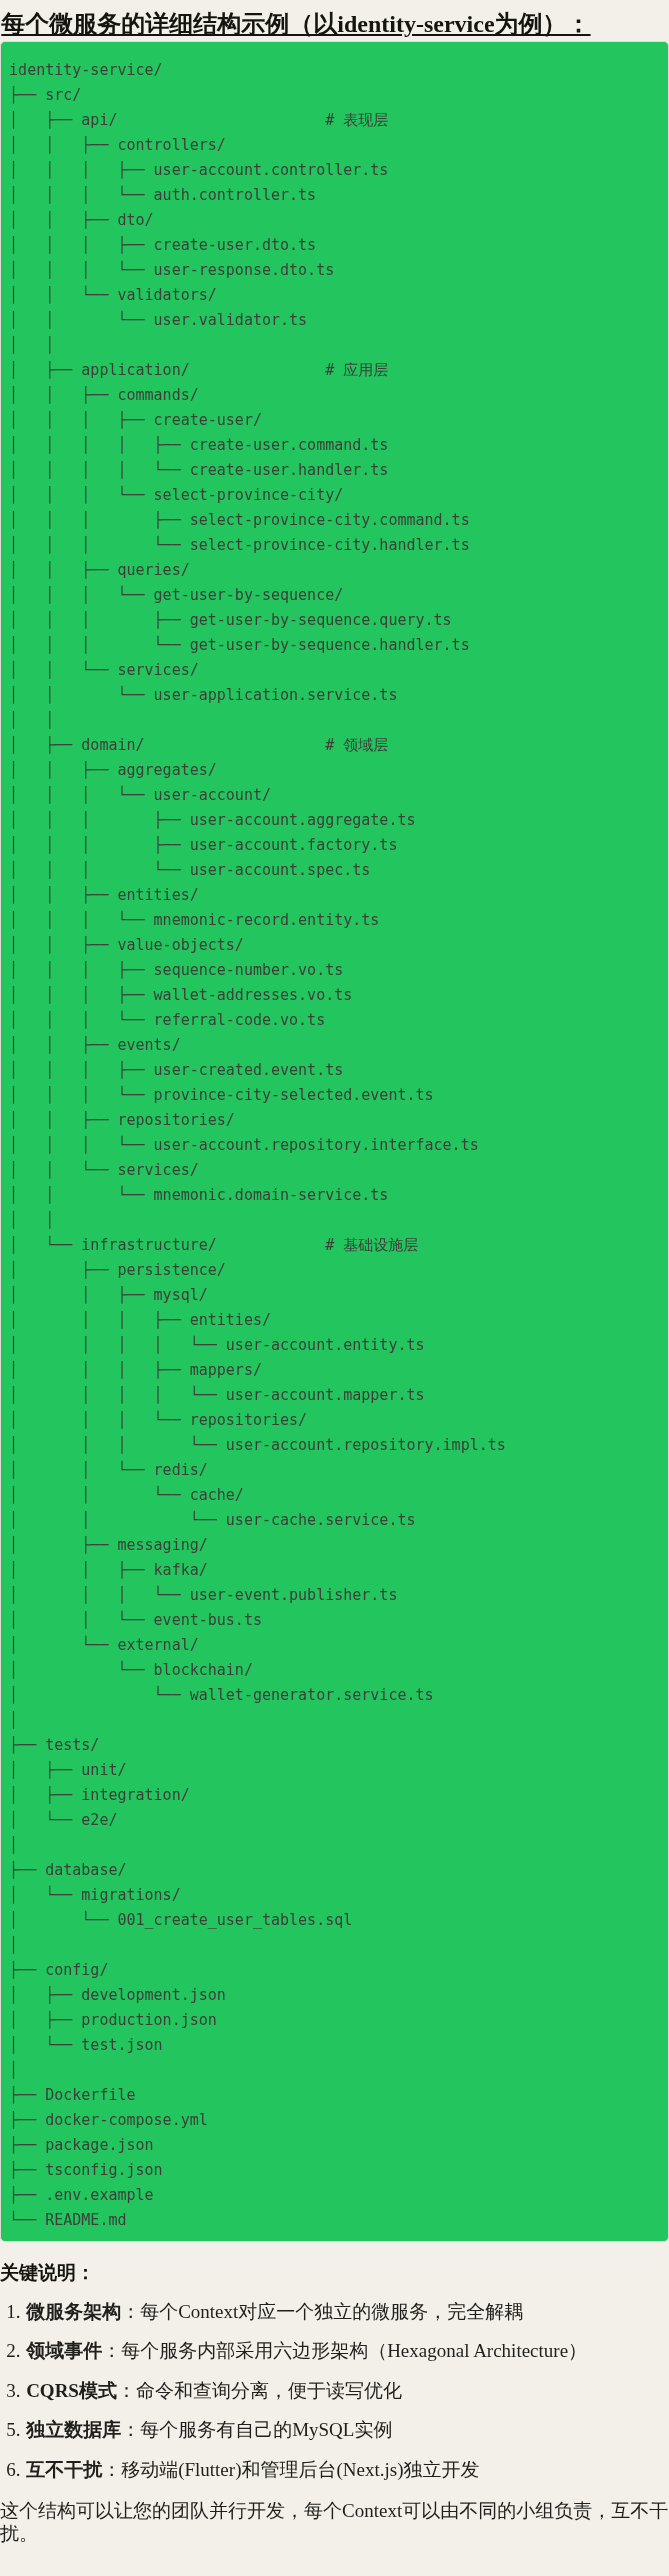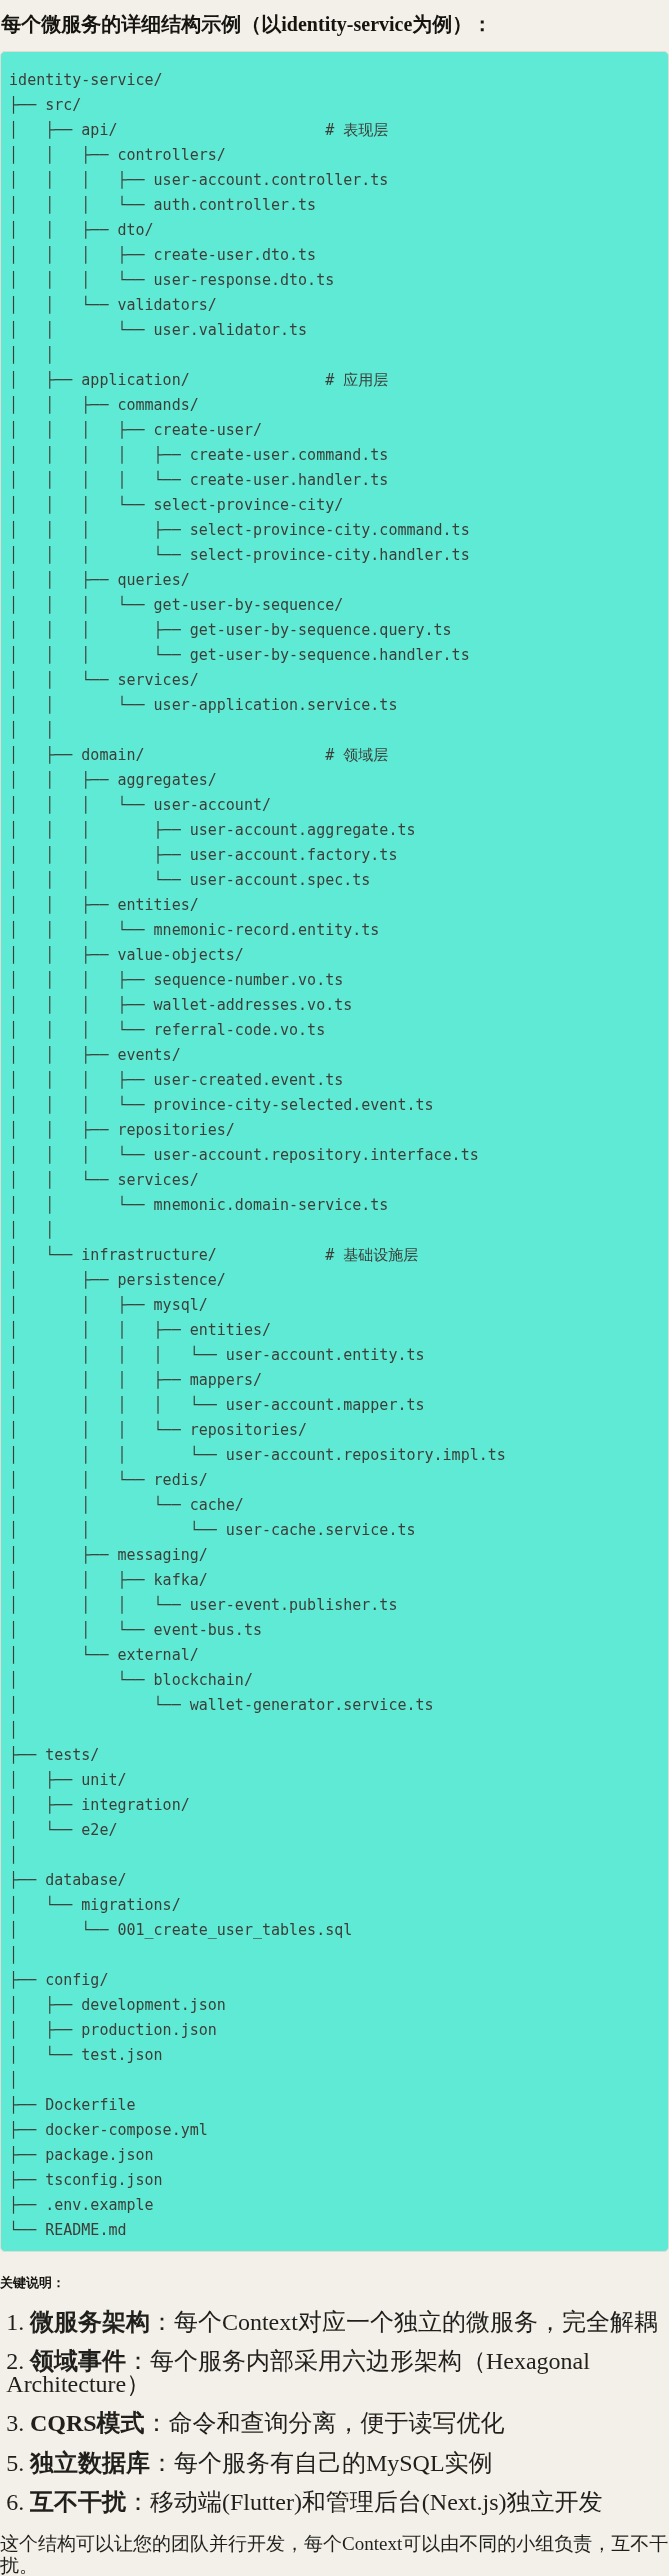--- a/index.html
+++ b/index.html
@@ -6,52 +6,53 @@
   body {
     width: 669px;
     height: 2576px;
     background: #f2f0e9;
     color: #201f1b;
     font-family: "Liberation Serif", "DejaVu Serif", serif;
     overflow: hidden;
   }
   .page { width: 669px; }
   .doc-title {
-    font-size: 20px;
+    font-size: 24px;
     font-weight: bold;
     line-height: 27.5px;
     margin: 11.3px 0 0 1.3px;
     color: #15140f;
+    text-decoration: underline;
   }
   .code-block {
     box-sizing: border-box;
     width: 669px;
-    margin-top: 12px;
-    background: #5eead4;
+    margin-top: 2px;
+    background: #22c55e;
     border: 0.6px solid #dfdcd3;
     border-radius: 5px;
     padding: 16.3px 6.3px 8.1px 8.1px;
   }
   .code-block pre {
     margin: 0;
     font-family: "DejaVu Sans Mono", "Liberation Mono", monospace;
     font-size: 15px;
     line-height: 25px;
     color: #3e3e39;
     white-space: pre;
   }
   .notes-heading {
-    font-size: 13px;
+    font-size: 19px;
     font-weight: bold;
     line-height: 24.4px;
     margin: 19px 0 15px 0;
     color: #15140f;
   }
   .note-item {
-    font-size: 24px;
+    font-size: 19px;
     line-height: 22.5px;
     margin: 0 0 17px 6.3px;
   }
   .note-item .num { margin-right: 5.6px; }
   .note-item .term { font-weight: bold; }
   .footer-para {
     font-size: 19px;
     line-height: 22.5px;
     margin: 19px 0 0 0;
   }

